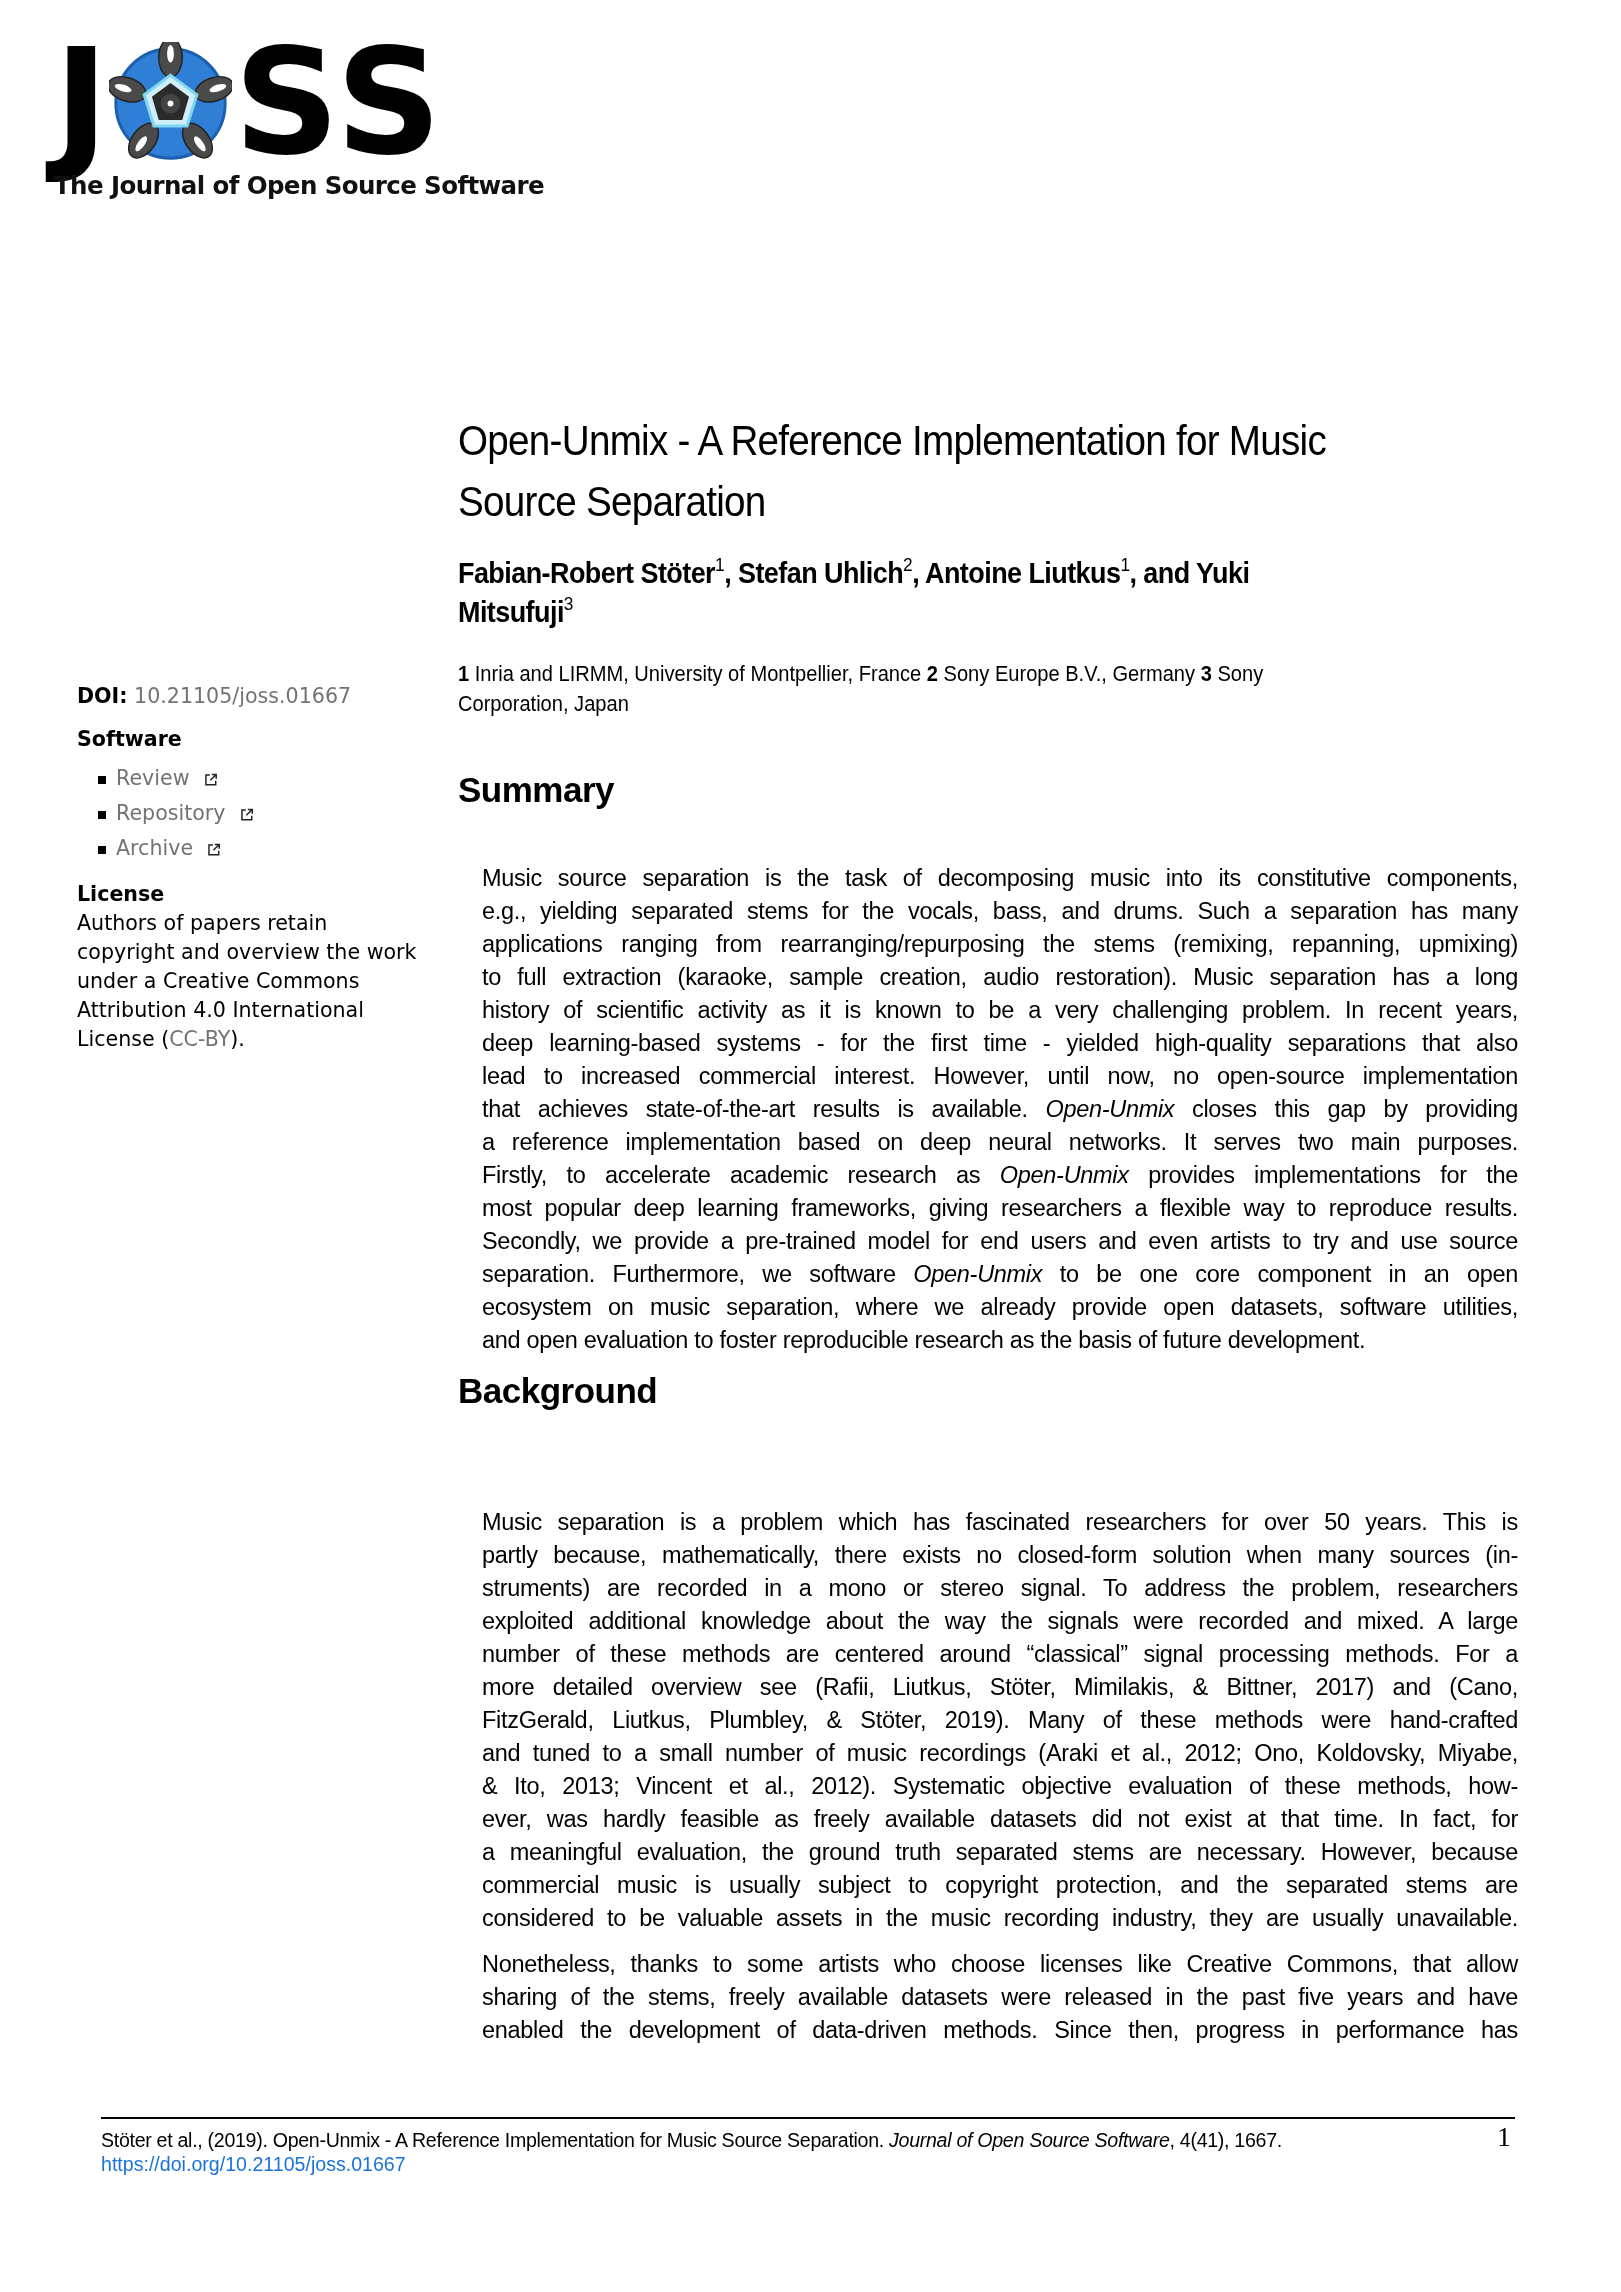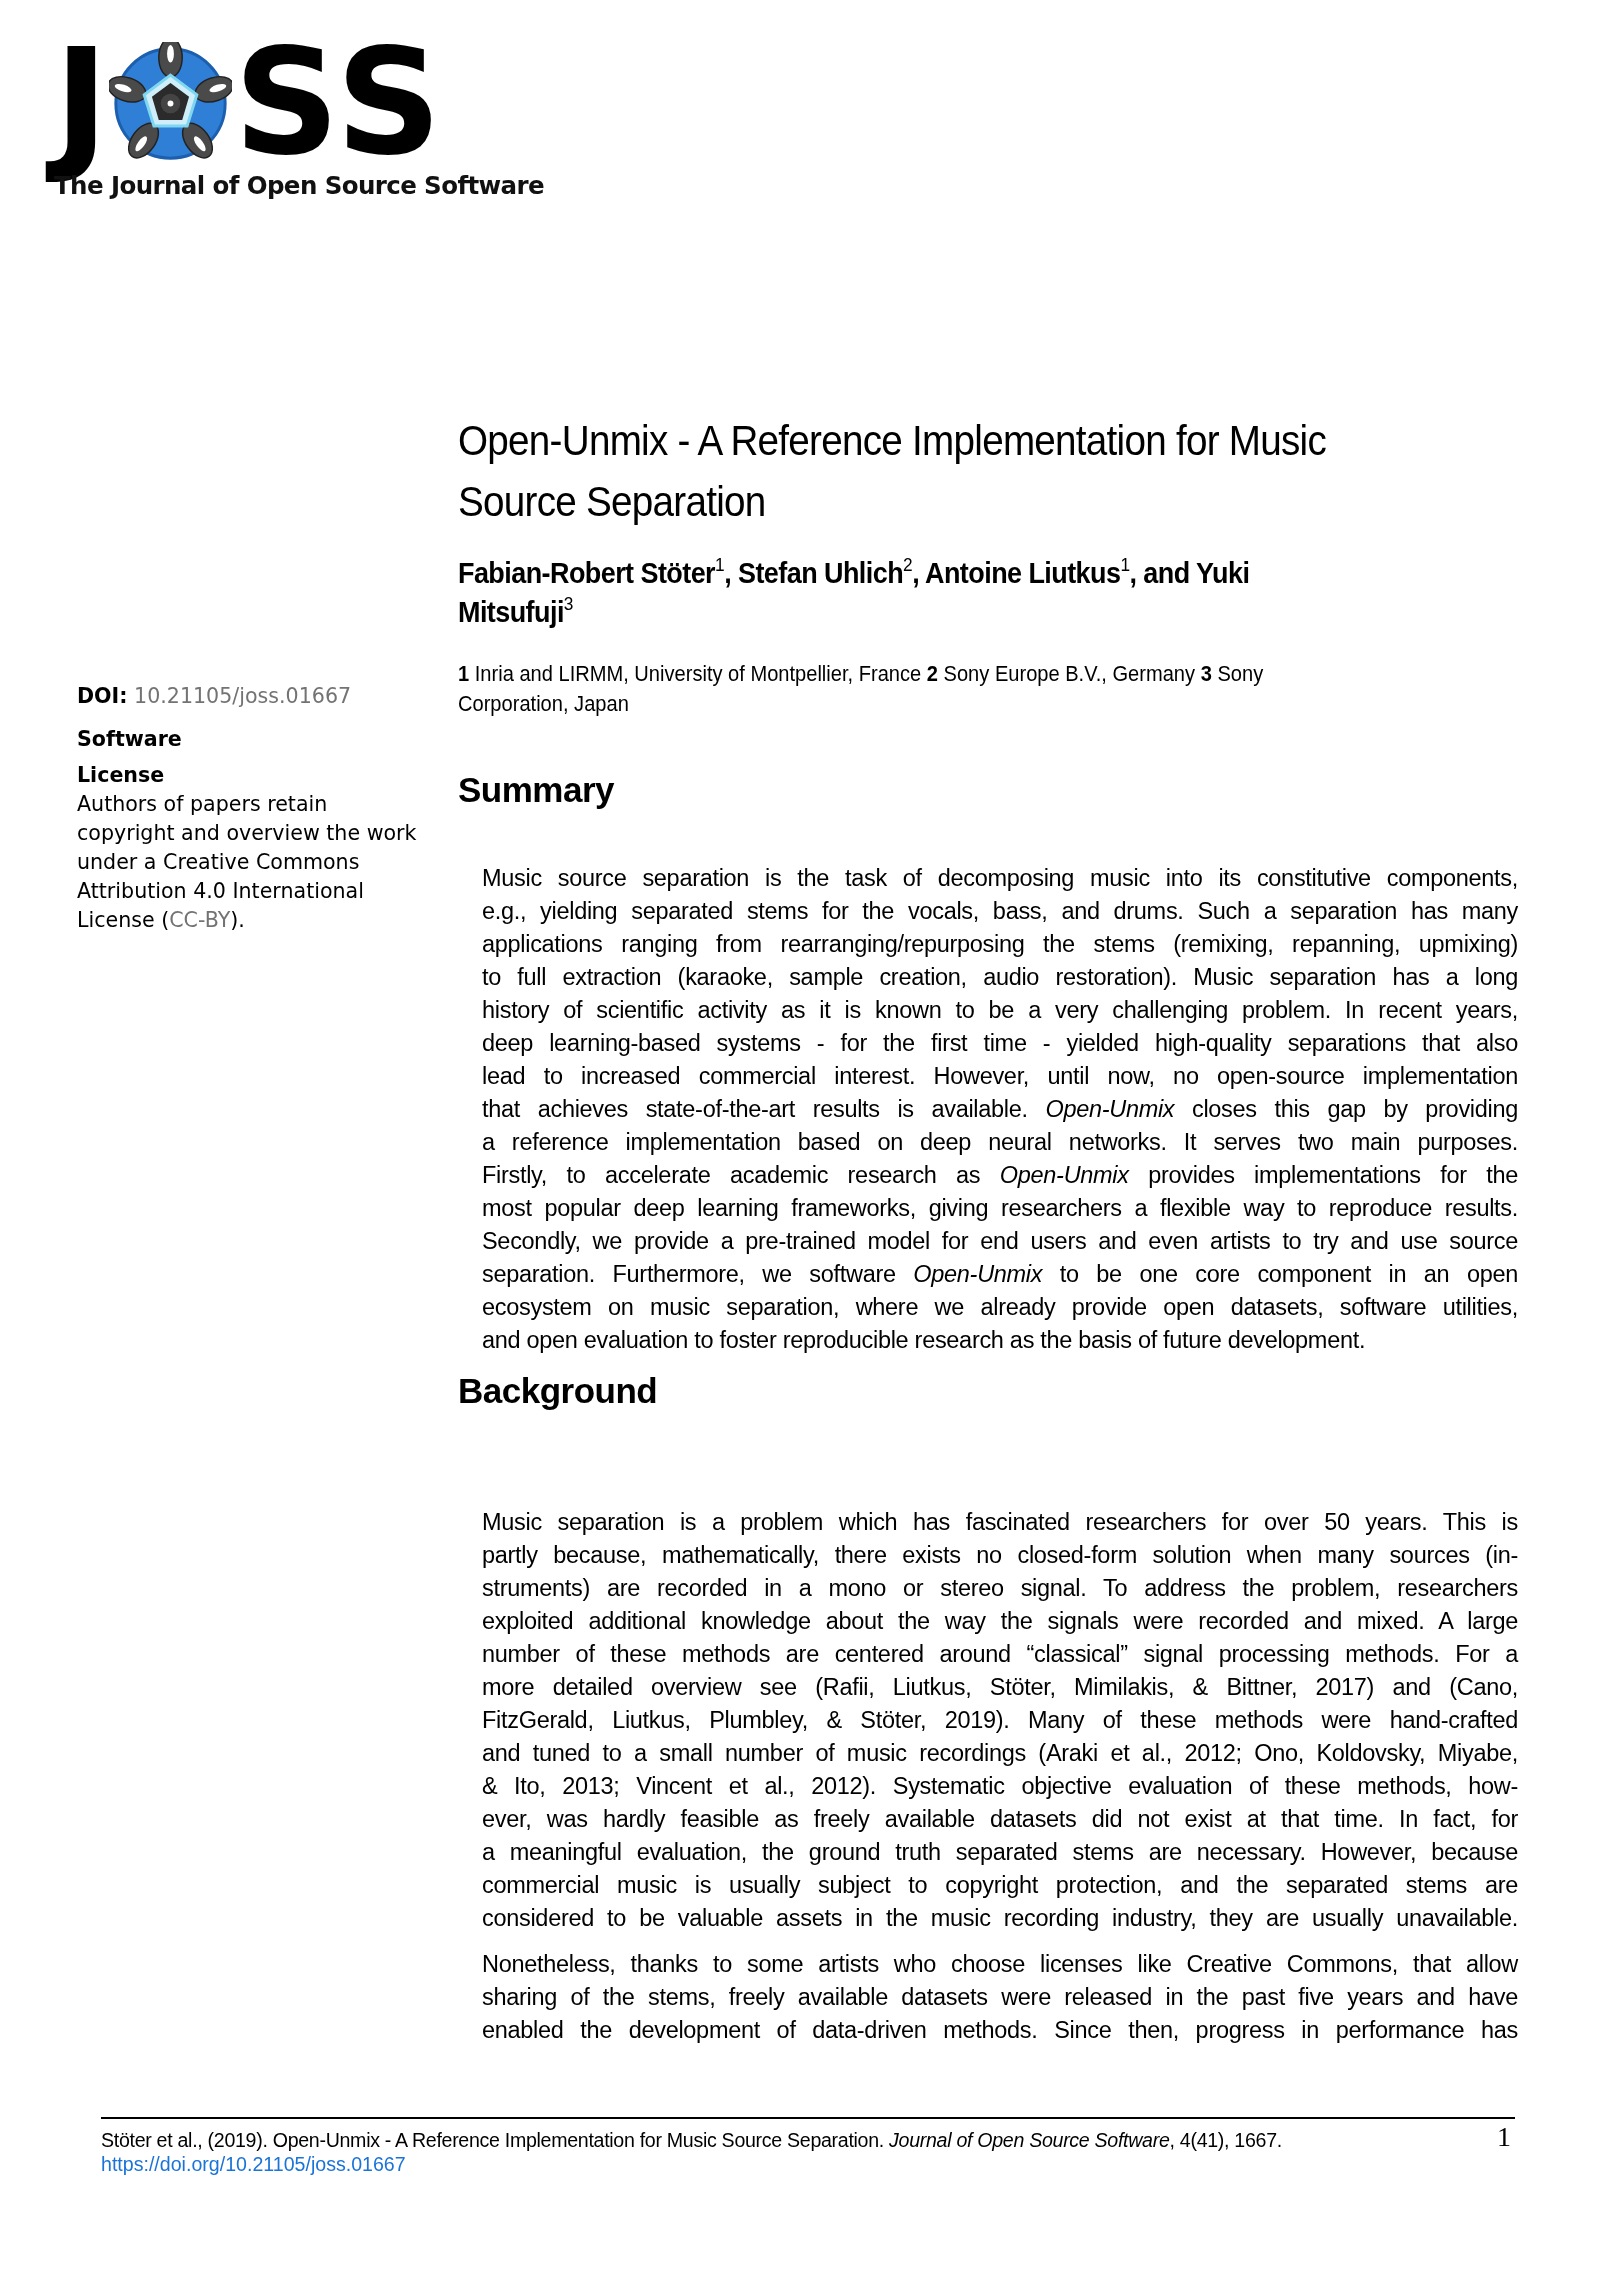--- a/index.html
+++ b/index.html
@@ -113,20 +113,46 @@
   </div>
   <div class="logo-sub">The Journal of Open Source Software</div>
 </div>
 
 <aside class="sidebar">
   <div class="sb-doi">
     <span class="sb-label-b">DOI:</span>
     <a class="link">10.21105/joss.01667</a>
   </div>
   <div class="sb-head">Software</div>
+  <ul class="sb-list">
+    <li>
+      <span class="bullet"></span>
+      <a class="link">Review</a>
+      <svg class="ext-icon" viewBox="0 0 14 14">
+          <path d="M6 2H2v10h10V8" fill="none" stroke="#222" stroke-width="1.5"></path>
+          <path d="M8 1.5h4.5V6M12.5 1.5L6.5 7.5" fill="none" stroke="#222" stroke-width="1.5"></path>
+        </svg>
+    </li>
+    <li>
+      <span class="bullet"></span>
+      <a class="link">Repository</a>
+      <svg class="ext-icon" viewBox="0 0 14 14">
+          <path d="M6 2H2v10h10V8" fill="none" stroke="#222" stroke-width="1.5"></path>
+          <path d="M8 1.5h4.5V6M12.5 1.5L6.5 7.5" fill="none" stroke="#222" stroke-width="1.5"></path>
+        </svg>
+    </li>
+    <li>
+      <span class="bullet"></span>
+      <a class="link">Archive</a>
+      <svg class="ext-icon" viewBox="0 0 14 14">
+          <path d="M6 2H2v10h10V8" fill="none" stroke="#222" stroke-width="1.5"></path>
+          <path d="M8 1.5h4.5V6M12.5 1.5L6.5 7.5" fill="none" stroke="#222" stroke-width="1.5"></path>
+        </svg>
+    </li>
+  </ul>
   <div class="sb-label-b">License</div>
   <div class="sb-license-text">
     <div>Authors of papers retain</div>
     <div>copyright and overview the work</div>
     <div>under a Creative Commons</div>
     <div>Attribution 4.0 International</div>
     <div><span>License (</span><a class="link">CC-BY</a><span>).</span></div>
   </div>
 </aside>
 

